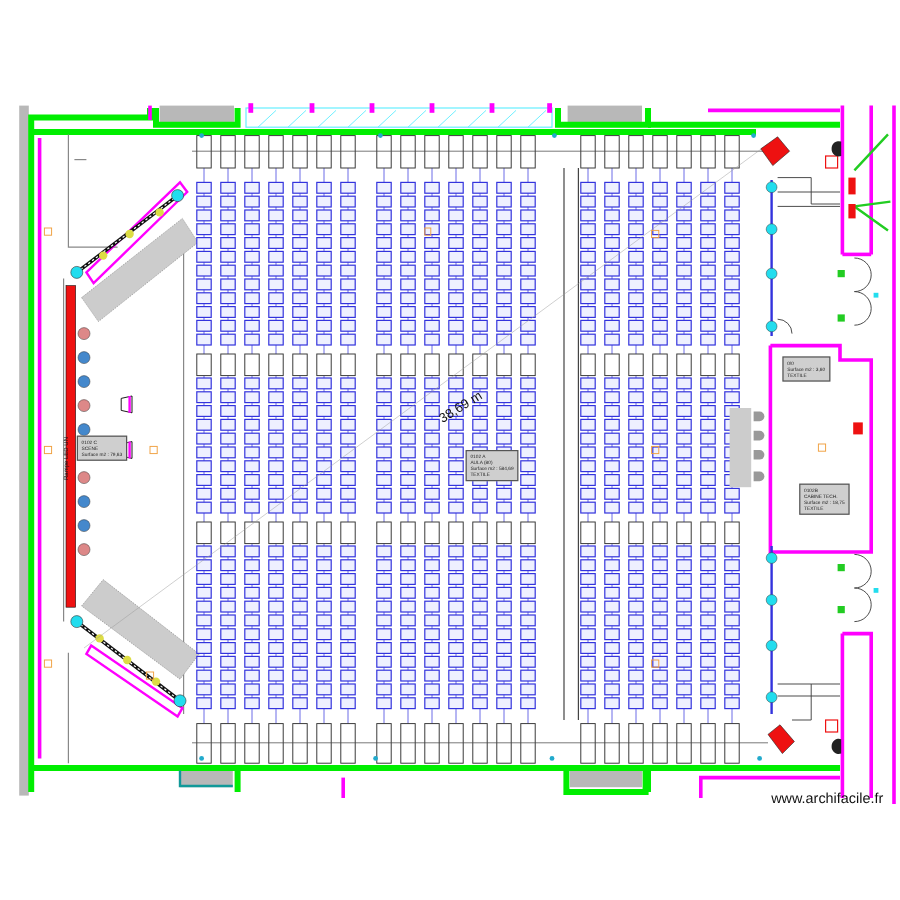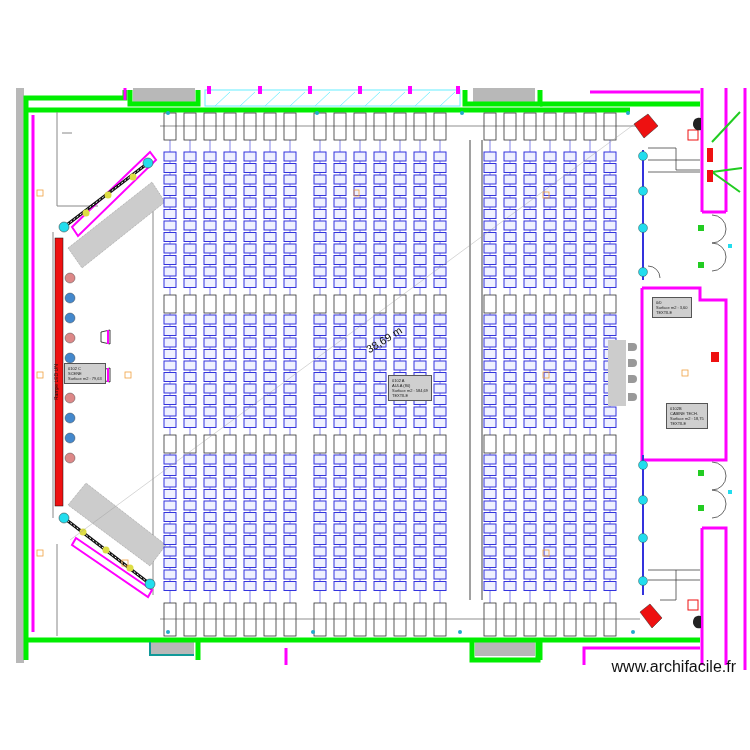--- a/index.html
+++ b/index.html
@@ -6,21 +6,21 @@
   body { width:750px; height:750px; position:relative; overflow:hidden;
          font-family:"Liberation Sans", sans-serif; }
   #plan { position:absolute; left:0; top:0; width:750px; height:750px; }
   .room-label { position:absolute; background:#cfcfcf; border:1px solid #555;
                 font-size:4px; line-height:5px; padding:2px 3px; color:#222;
                 font-family:"Liberation Sans", sans-serif; }
   .room-label span { display:block; white-space:nowrap; }
   .dim-label { position:absolute; font-size:11px; color:#111;
                transform:rotate(-32deg); transform-origin:left top;
                font-family:"Liberation Sans", sans-serif; }
-  .watermark { position:absolute; right:14px; top:658px; font-size:16px; color:#111;
+  .watermark { position:absolute; right:14px; top:658px; font-size:12px; color:#111;
                font-family:"Liberation Sans", sans-serif; }
   .ramp-label { position:absolute; left:53px; top:400px; font-size:5px; color:#111;
                 transform:rotate(-90deg); transform-origin:left top; white-space:nowrap; }
 </style>
 </head>
 <body>
 
 <svg id="plan" viewBox="0 0 750 750" xmlns="http://www.w3.org/2000/svg">
 
   <g>

